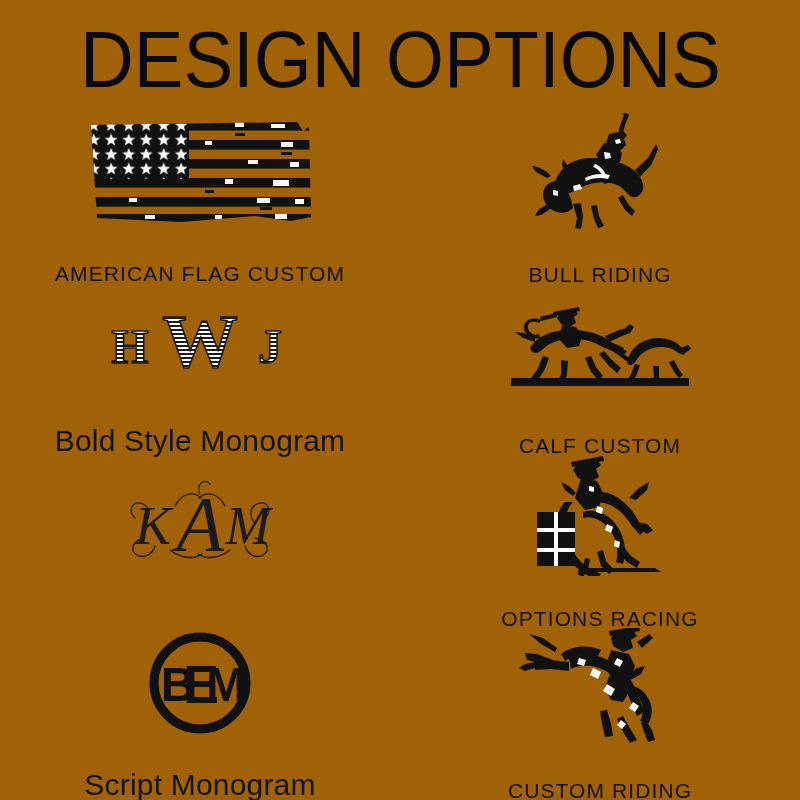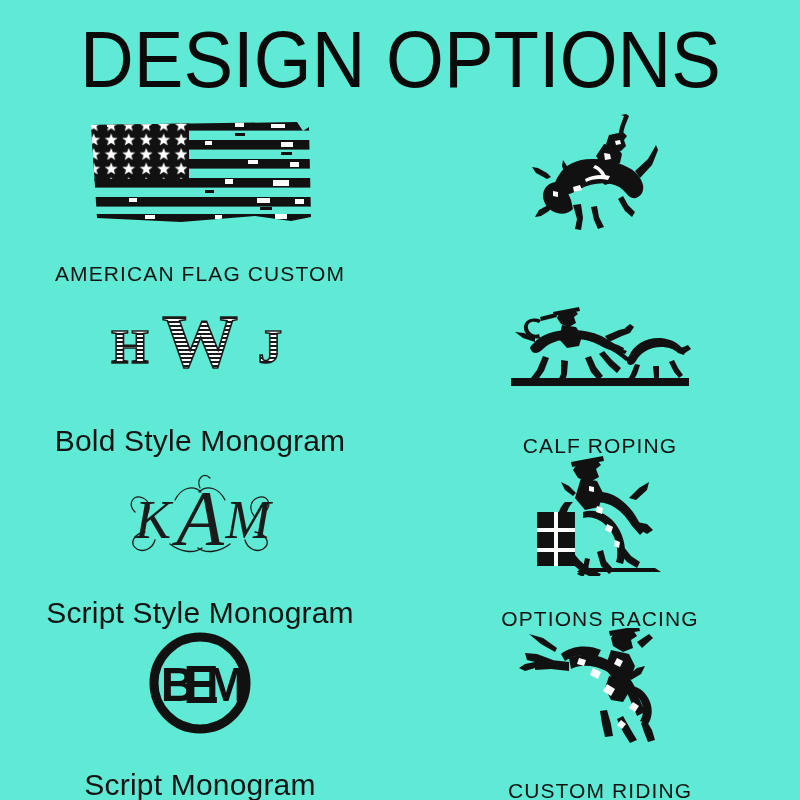--- a/index.html
+++ b/index.html
@@ -13,21 +13,21 @@
     background: #fbfbfa;
     font-family: "Liberation Sans", sans-serif;
     overflow: hidden;
     position: relative;
   }
 
   #page {
     width: 800px;
     height: 800px;
     position: relative;
-    background: #5eead4;
+    background: #a16207;
   }
 
   
   .title-bar {
     position: absolute;
     top: 10px;
     left: 0;
     width: 800px;
     height: 100px;
     display: flex;
@@ -189,20 +189,21 @@
           <g fill="#fbfbfa">
             <path d="M60,66 c7,-4 17,-5 25,-3 l-2,4 c-8,-2 -16,-1 -22,2 z"></path>
             <path d="M48,74 l7,-2 2,5 -8,2 z"></path>
             <path d="M79,40 l6,1 1,5 -6,1 z"></path>
             <path d="M90,28 l5,-1 1,4 -5,1 z"></path>
             <path d="M28,78 l5,1 0,5 -5,-1 z"></path>
             <path d="M70,52 c5,2 9,6 11,11 l-3,2 c-2,-5 -6,-9 -10,-10 z"></path>
           </g>
         </svg>
       </div>
+      <div class="caption upper">BULL RIDING</div>
     </div>
 
     <div class="cell">
       <div class="art">
         <svg width="200" height="84" viewBox="0 0 200 84" aria-hidden="true">
           <defs>
             <pattern id="hatch" width="4" height="4" patternUnits="userSpaceOnUse">
               <rect width="4" height="4" fill="#ffffff"></rect>
               <rect width="4" height="2" fill="#1a1a1a"></rect>
             </pattern>
@@ -251,21 +252,21 @@
                      c-4,-4 -10,-6 -17,-6 c-11,0 -21,6 -25,14 c-3,5 -8,5 -9,1
                      c-1,-2 0,-4 2,-6 z"></path>
             <path d="M174,50 l7,-3 3,4 -6,4 z"></path>
             <path d="M128,66 l-4,10 -4,7 5,2 5,-9 3,-9 z"></path>
             <path d="M146,68 l1,11 -2,7 6,1 1,-9 0,-10 z"></path>
             <path d="M162,64 l5,10 5,6 4,-3 -5,-7 -4,-8 z"></path>
             <path d="M118,56 l-8,-2 -5,-4 7,0 8,3 z"></path>
           </g>
         </svg>
       </div>
-      <div class="caption upper">CALF ROPING</div>
+      <div class="caption upper">CALF CUSTOM</div>
     </div>
 
     <div class="cell">
       <div class="art">
         <svg width="170" height="106" viewBox="0 0 170 106" aria-hidden="true">
           <g fill="none" stroke="#1b1b1b" stroke-width="1.3" stroke-linecap="round">
 
             <path d="M30,74 c-12,2 -16,12 -8,17 c7,4 16,-1 18,-9"></path>
             <path d="M140,74 c12,2 16,12 8,17 c-7,4 -16,-1 -18,-9"></path>
             <path d="M55,86 c10,8 24,10 32,4"></path>
@@ -278,21 +279,20 @@
           </g>
           <g fill="none" stroke="#1b1b1b" stroke-width="1.2" stroke-linecap="round">
             <path d="M20,54 c-8,-8 -2,-18 8,-14 c7,3 8,12 3,18"></path>
             <path d="M150,54 c8,-8 2,-18 -8,-14 c-7,3 -8,12 -3,18"></path>
             <path d="M60,42 c6,-12 18,-16 26,-8"></path>
             <path d="M110,42 c-6,-12 -18,-16 -26,-8"></path>
             <path d="M85,30 c-4,-10 4,-16 10,-10"></path>
           </g>
         </svg>
       </div>
-      <div class="caption mixed">Script Style Monogram</div>
     </div>
 
     <div class="cell">
       <div class="art">
         <svg width="150" height="120" viewBox="0 0 150 120" aria-hidden="true">
           <g fill="#111111">
 
             <path d="M12,56 h38 v54 h-38 z"></path>
 
             <path d="M52,8 l20,-4 4,5 -5,4 3,8 -9,5 -12,-4 -5,-8 z"></path>

